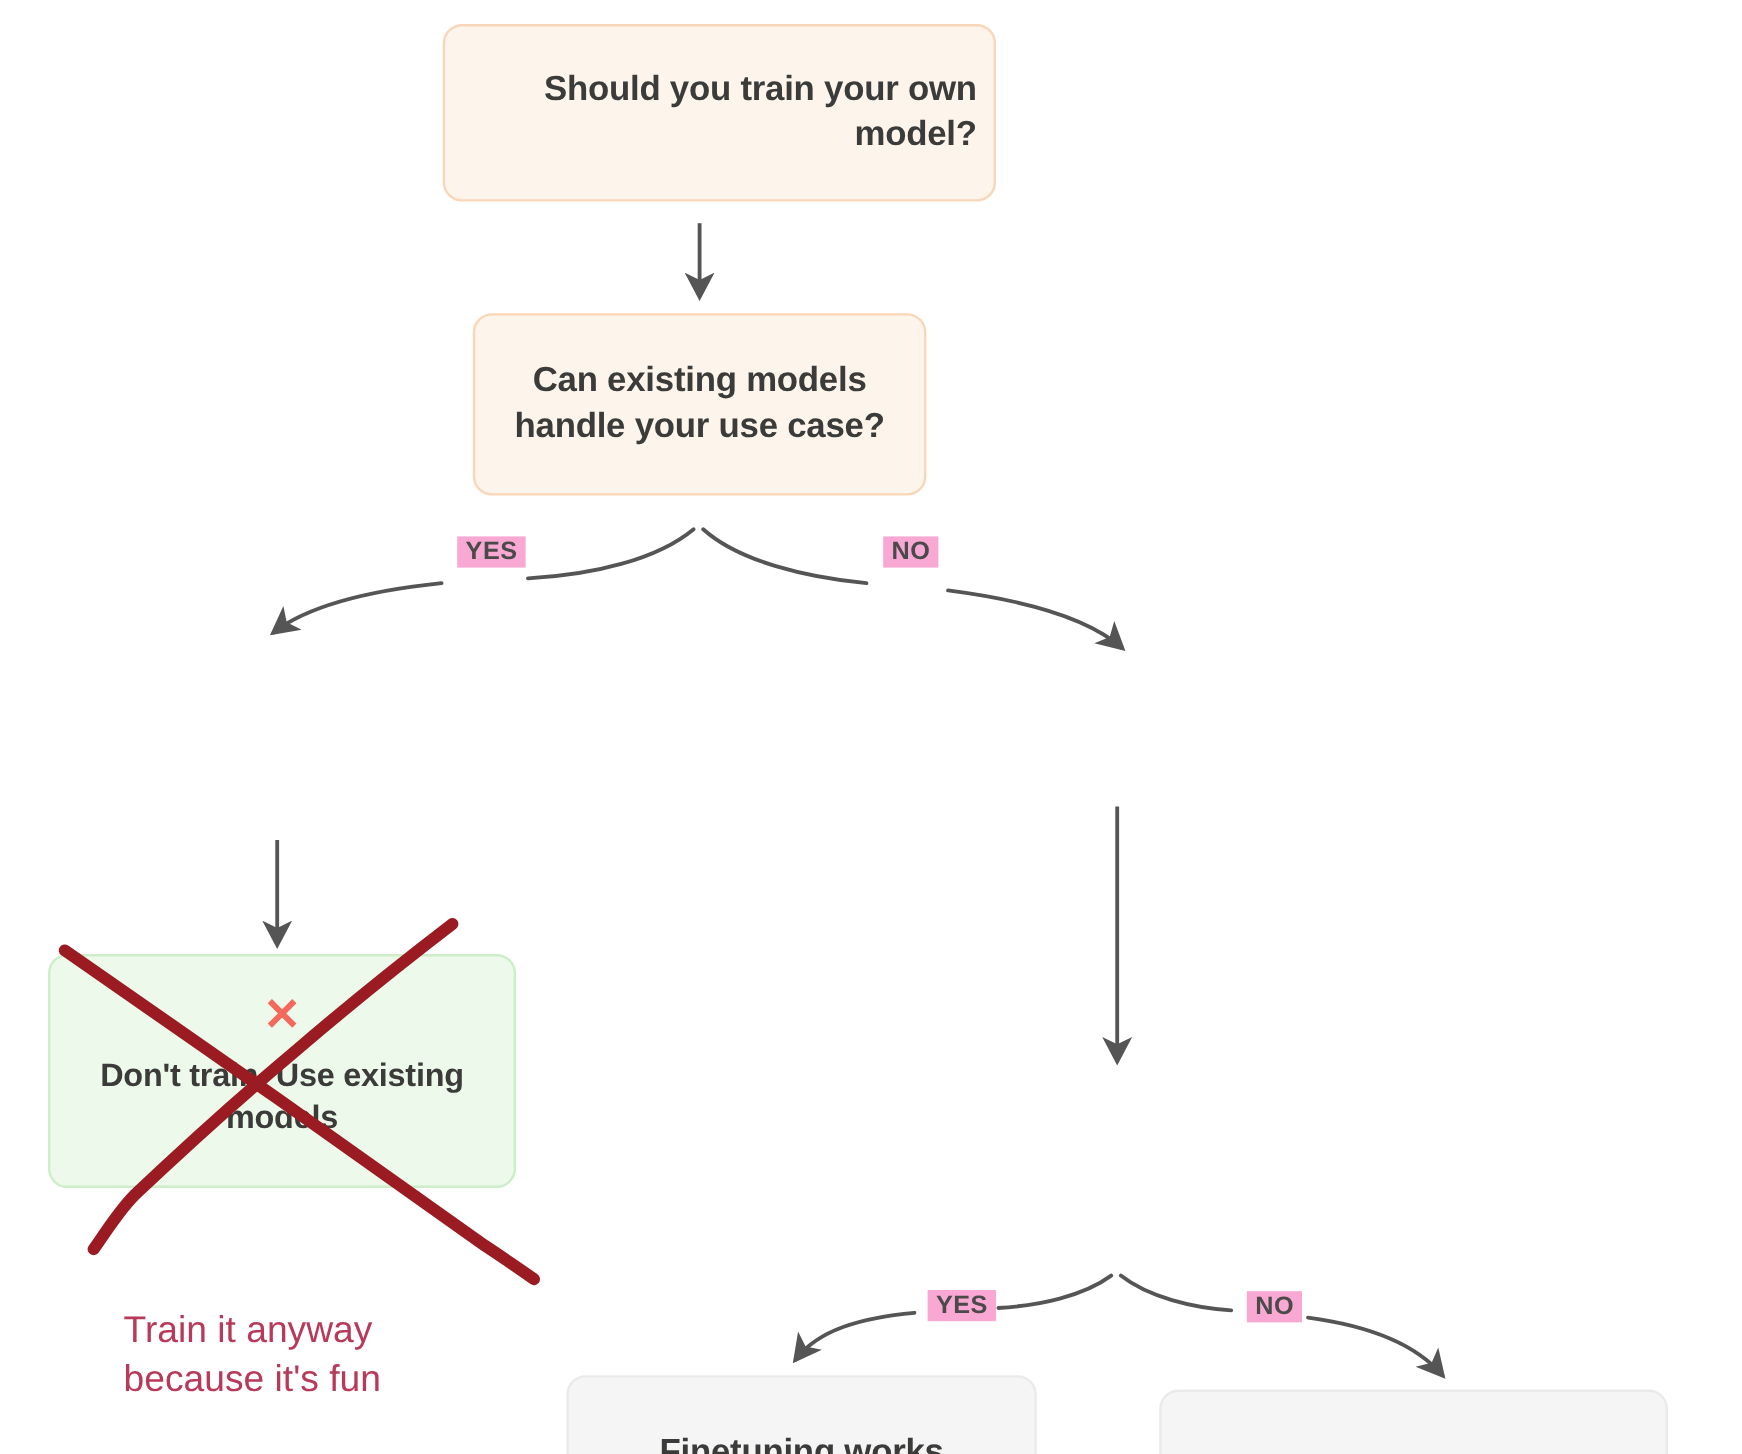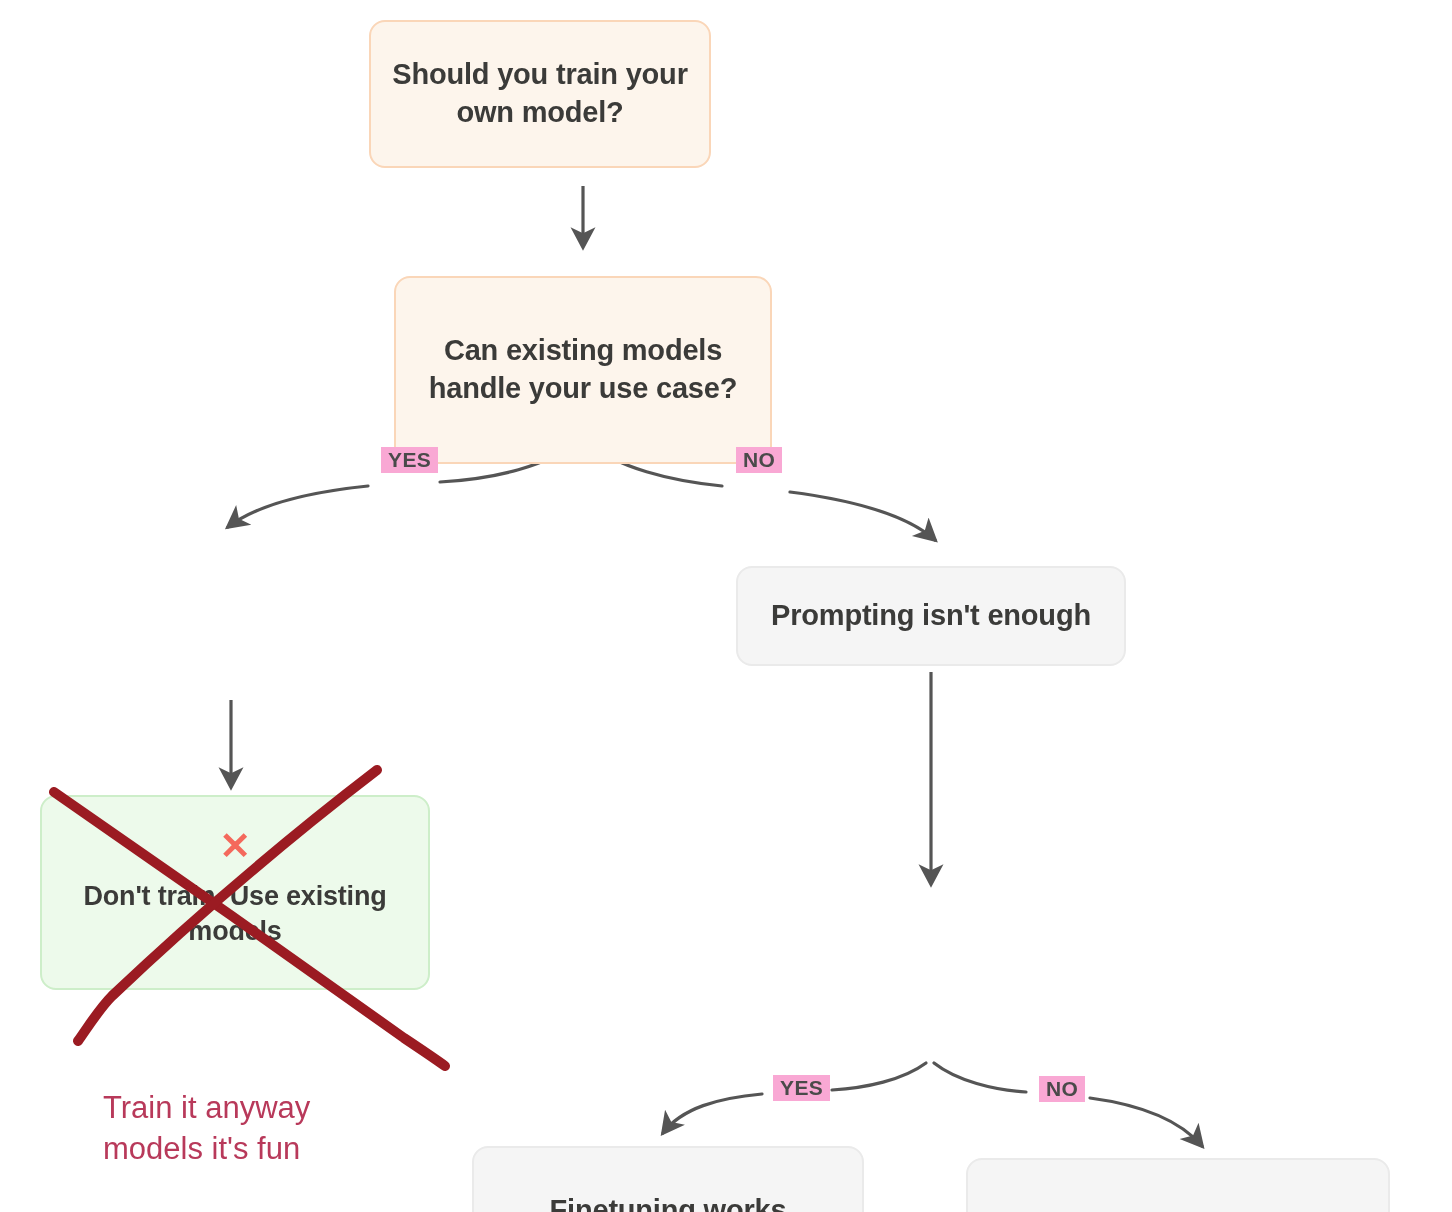--- a/index.html
+++ b/index.html
@@ -132,32 +132,29 @@
       <path d="M926,1063 C903,1080 866,1088 832,1090" fill="none" stroke="#555555" stroke-width="3.2" stroke-linecap="round"></path>
       <path d="M762,1094 C718,1098 682,1108 663,1133" fill="none" stroke="#555555" stroke-width="3.2" stroke-linecap="round" marker-end="url(#ah)"></path>
     </g>
 
     <g>
       <path d="M934,1063 C957,1081 994,1090 1026,1092" fill="none" stroke="#555555" stroke-width="3.2" stroke-linecap="round"></path>
       <path d="M1090,1098 C1135,1104 1178,1118 1202,1146" fill="none" stroke="#555555" stroke-width="3.2" stroke-linecap="round" marker-end="url(#ah)"></path>
     </g>
   </svg>
 
-  <div class="node decision" style="left:369px; top:20px; width:342px; height:148px;">
+  <div class="node decision" style="left:369px; top:20px; width:461px; height:148px;text-align:right;">
     <span class="lbl">Should you train your own model?</span>
   </div>
 
-  <div class="node decision" style="left:394px; top:276px; width:378px; height:188px;">
+  <div class="node decision" style="left:394px; top:261px; width:378px; height:152px;">
     <span class="lbl">Can existing models handle your use case?</span>
   </div>
 
 
-  <div class="node state" style="left:736px; top:566px; width:390px; height:100px;">
-    <span class="lbl">Prompting isn't enough</span>
-  </div>
 
   <div class="node good" style="left:40px; top:795px; width:390px; height:195px;">
     <span class="good-mark">✕</span>
     <span class="lbl">Don't train. Use existing models</span>
   </div>
 
 
   <div class="node state" style="left:472px; top:1146px; width:392px; height:130px;">
     <span class="lbl">Finetuning works</span>
   </div>
@@ -172,15 +169,15 @@
   <div class="edge-label" style="left:1039px; top:1076px;">NO</div>
 
   <svg class="layer strike" viewBox="0 0 1452 1212" xmlns="http://www.w3.org/2000/svg">
     <g stroke="#9b1b22" stroke-width="10" fill="none" stroke-linecap="round" stroke-linejoin="round">
       <path d="M54,792 C120,838 172,874 232,916 C292,959 350,1000 404,1038 C422,1050 434,1058 445,1066"></path>
       <path d="M377,770 C330,806 288,840 246,876 C196,918 150,960 112,996 C99,1009 88,1027 78,1041"></path>
     </g>
   </svg>
 
   <div class="annotation" style="left:103px; top:1088px; width:330px;">Train it anyway
-models it's fun</div>
+because it's fun</div>
 
 </div>
 
 </body></html>

